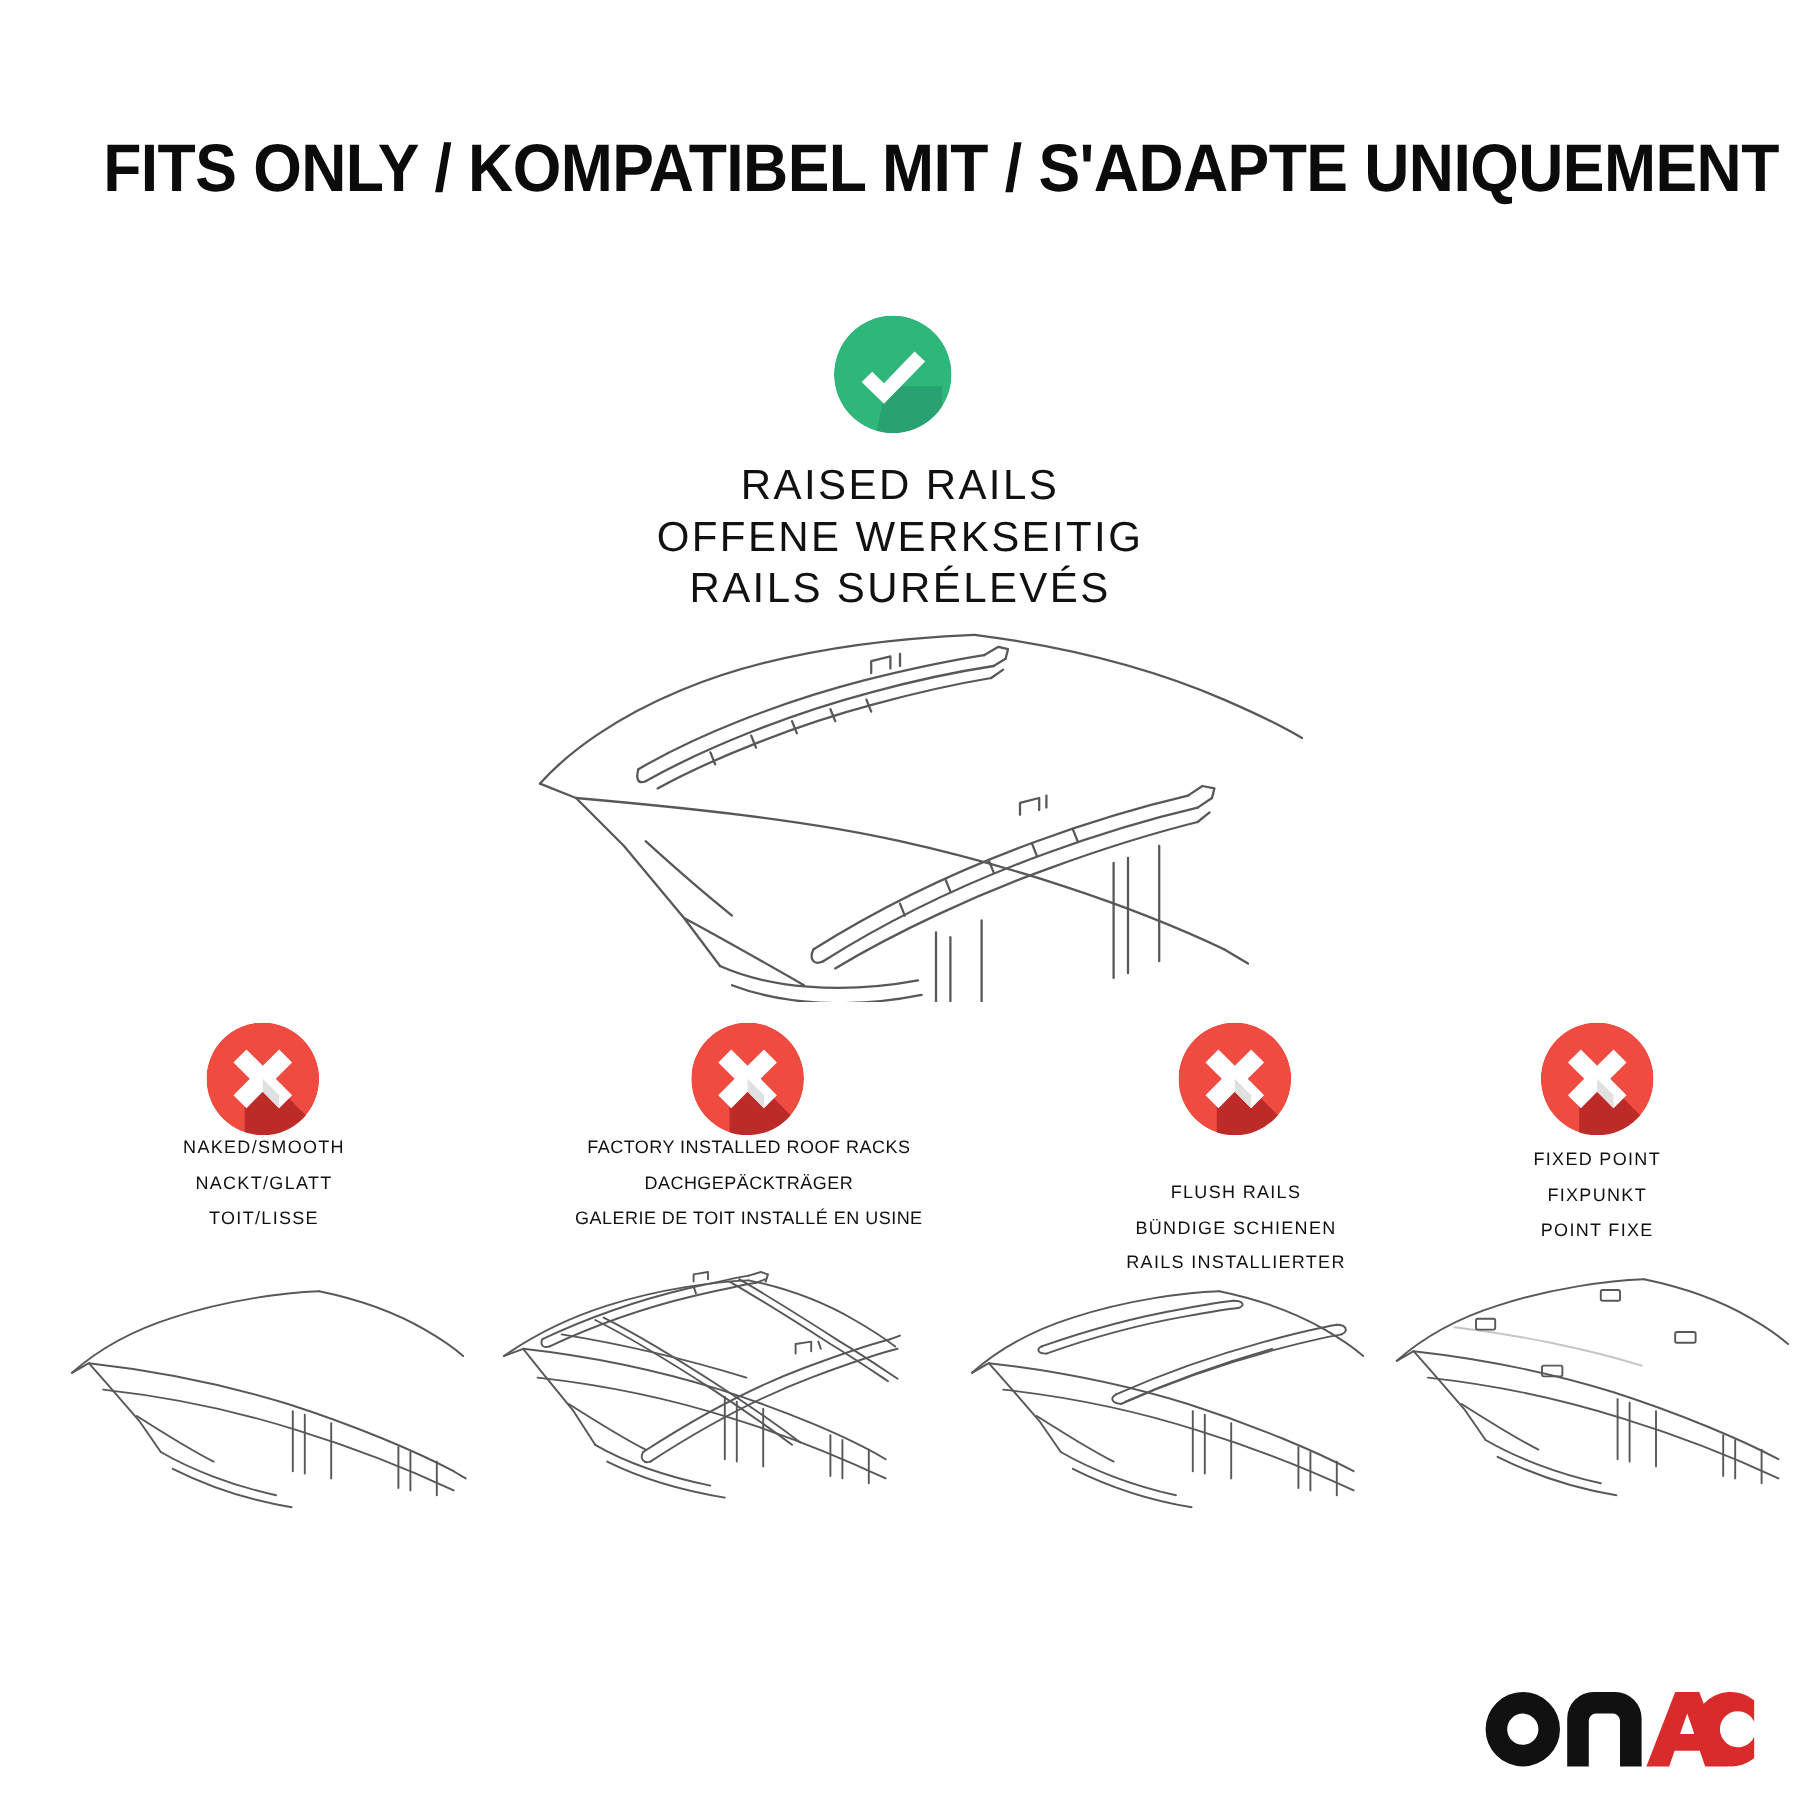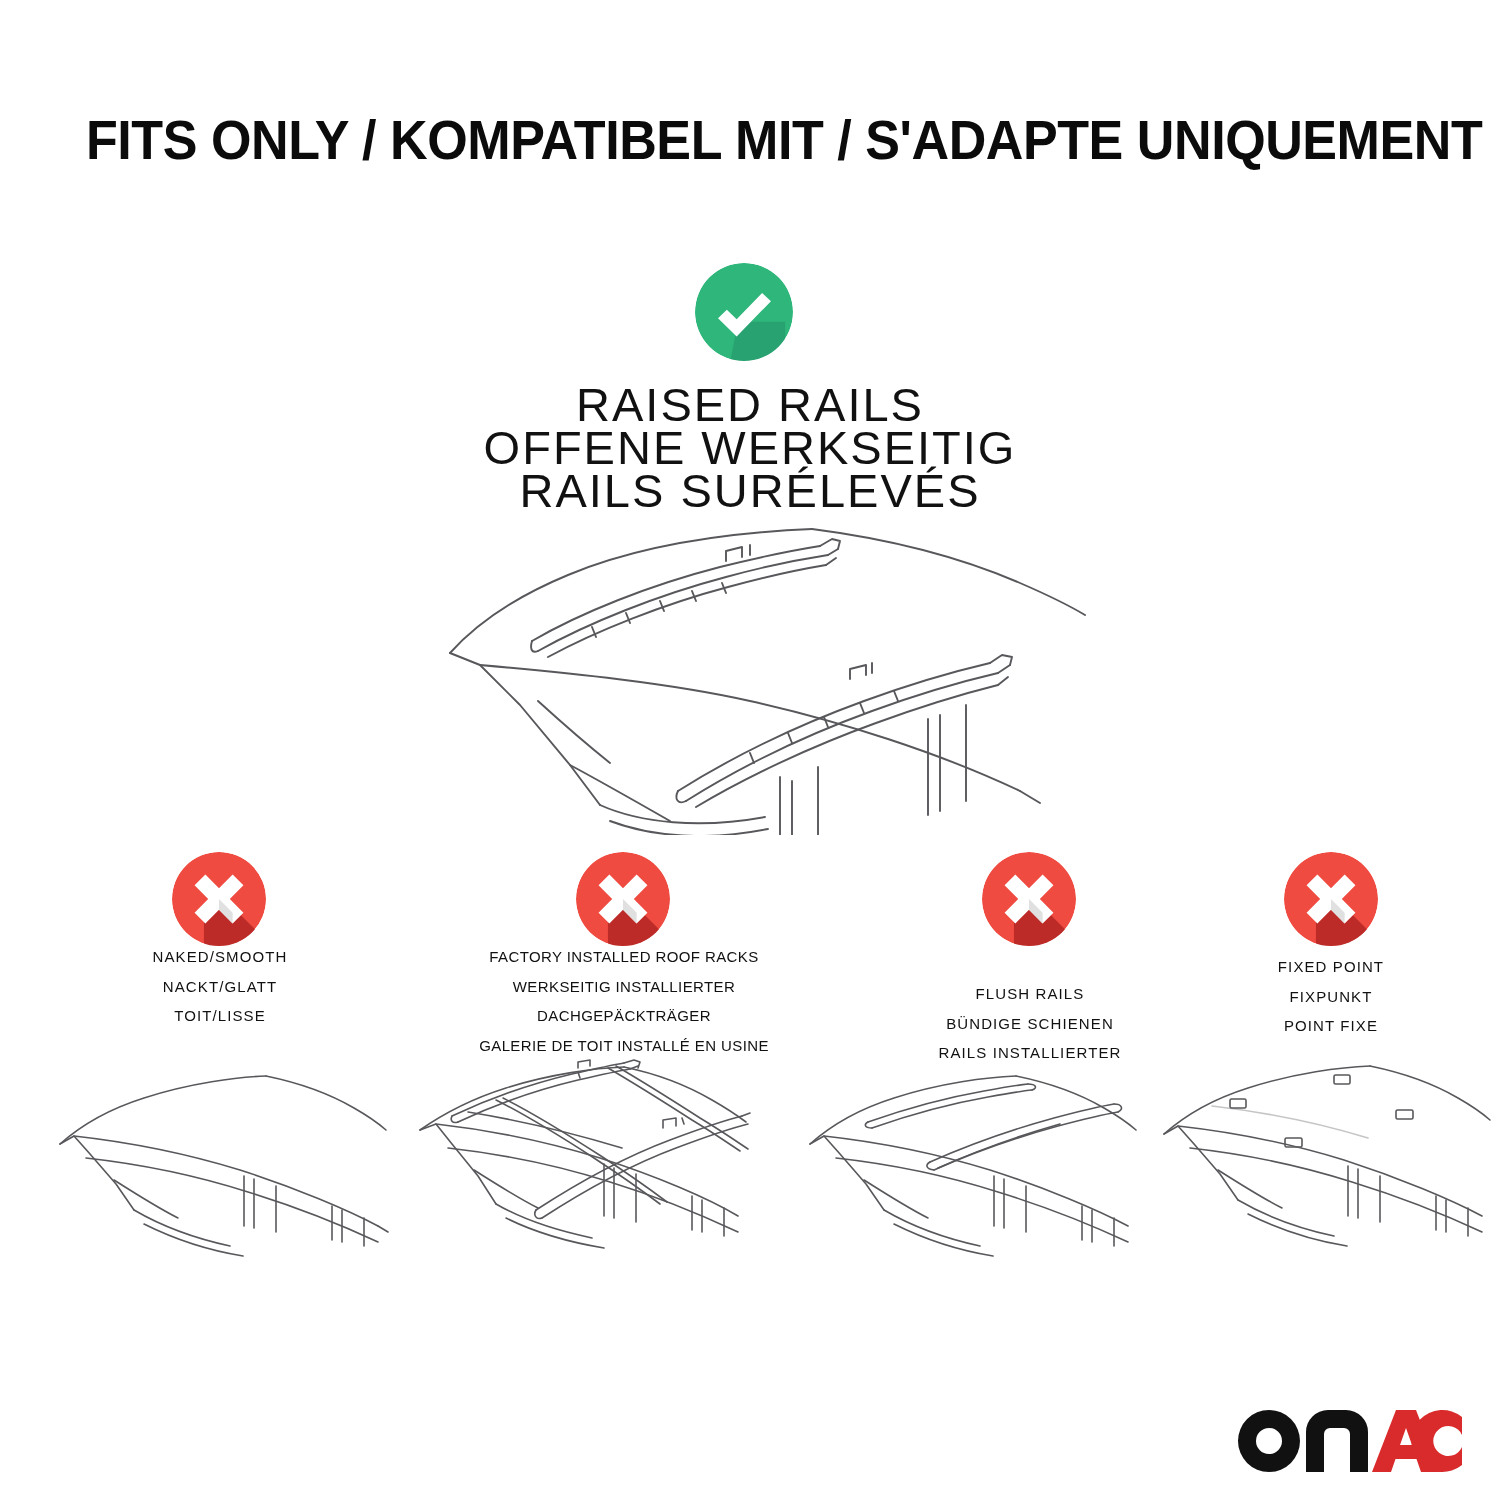--- a/index.html
+++ b/index.html
@@ -46,21 +46,21 @@
     text-align: center;
     font-weight: 300;
     color: #111111;
   }
   .caption .line {
     display: block;
     white-space: nowrap;
   }
 
   .hero-caption {
-    font-size: 47px;
+    font-size: 35px;
     line-height: 43px;
     letter-spacing: 2.0px;
   }
   .col-caption {
     font-size: 15px;
     line-height: 29.5px;
     letter-spacing: 1.1px;
   }
   .col-caption.narrow {
     letter-spacing: 0.4px;
@@ -198,21 +198,20 @@
   <svg viewBox="0 0 100 100" xmlns="http://www.w3.org/2000/svg">
     <circle cx="50" cy="50" r="50" fill="#EF4B41"></circle>
     <path d="M50 44 L88 82 L88 100 L34 100 L34 68 Z" fill="#A81E1E" opacity="0.7"></path>
     <path d="M35.5 24 L50 38.5 L64.5 24 L76 35.5 L61.5 50 L76 64.5 L64.5 76 L50 61.5 L35.5 76 L24 64.5 L38.5 50 L24 35.5 Z" fill="#ffffff"></path>
     <path d="M50 50 L64.5 64.5 L64.5 76 L50 61.5 Z" fill="#e0e0e0"></path>
   </svg>
 </div>
 
 <div class="caption col-caption narrow" style="left:398px; top:942px; width:452px;">
   <span class="line">FACTORY INSTALLED ROOF RACKS</span>
-  <span class="line">WERKSEITIG INSTALLIERTER</span>
   <span class="line">DACHGEPÄCKTRÄGER</span>
   <span class="line">GALERIE DE TOIT INSTALLÉ EN USINE</span>
 </div>
 
 <div class="roof" style="left:408px; top:1058px; width:348px; height:228px;">
   <svg viewBox="0 0 348 228" xmlns="http://www.w3.org/2000/svg" fill="none" stroke="#58585c" stroke-width="1.6" stroke-linecap="round" stroke-linejoin="round">
 
     <path d="M12 72 C32 58 60 42 98 30 C142 16 188 10 216 9"></path>
     <path d="M216 9 C250 16 280 28 304 42 C318 50 330 58 338 64"></path>
     <path d="M12 72 L28 66 L44 86 L70 118 L88 146"></path>

